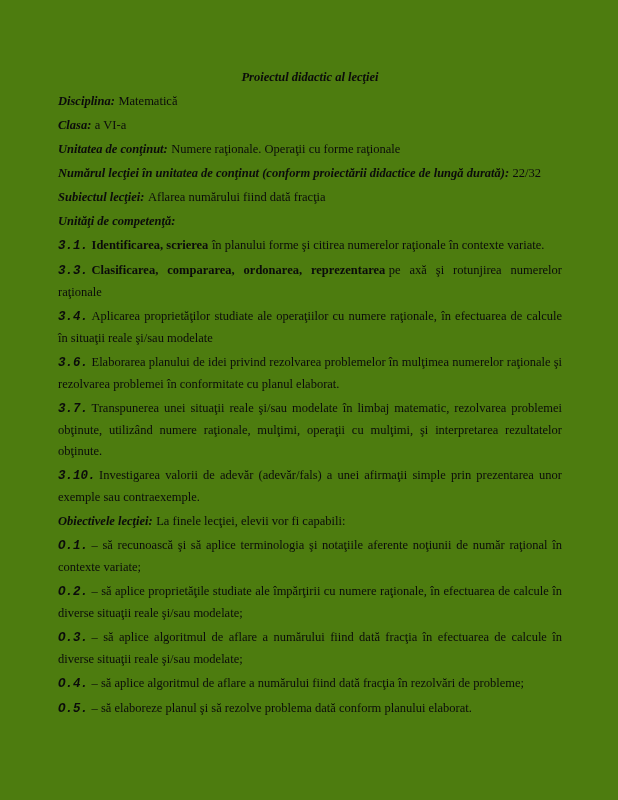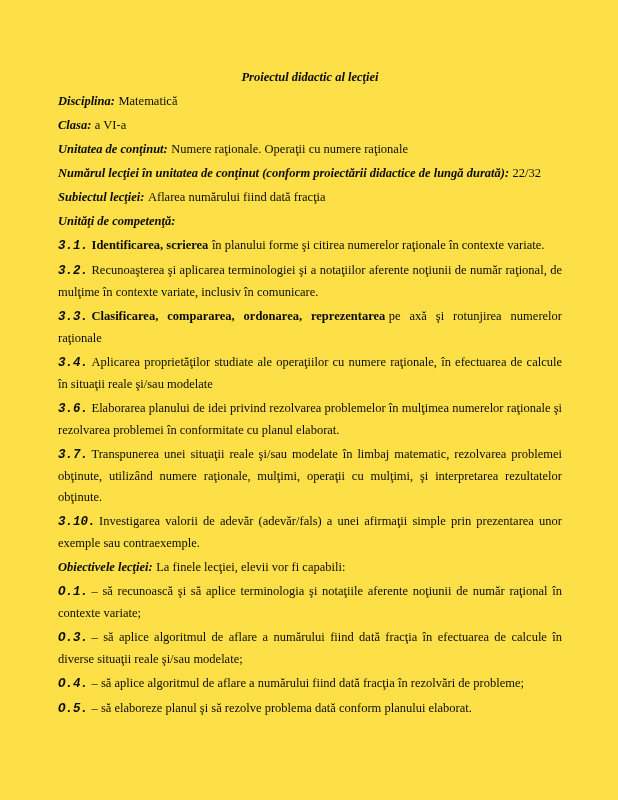--- a/index.html
+++ b/index.html
@@ -9,21 +9,21 @@
     overflow: hidden;
   }
   .page {
     box-sizing: border-box;
     width: 618px; height: 800px;
     padding: 67px 53px 0 55px;
     font-family: "Liberation Serif", "DejaVu Serif", serif;
     font-size: 12.5px;
     line-height: 21px;
     color: #0b0b0b;
-    background: #fde047;
+    background: #4d7c0f;
   }
   .doc-title {
     text-align: center;
     font-weight: bold;
     font-style: italic;
     margin: 0;
   }
   p.line {
     margin: 3px;
     text-align: justify;
@@ -52,38 +52,35 @@
 
   <p class="doc-title">Proiectul didactic al lecţiei</p>
 
   <p class="line">
     <span class="lbl">Disciplina:</span><span>Matematică</span>
   </p>
   <p class="line">
     <span class="lbl">Clasa:</span><span>a VI-a</span>
   </p>
   <p class="line">
-    <span class="lbl">Unitatea de conţinut:</span><span>Numere raţionale. Operaţii cu numere raţionale</span>
+    <span class="lbl">Unitatea de conţinut:</span><span>Numere raţionale. Operaţii cu forme raţionale</span>
   </p>
   <p class="line">
     <span class="lbl">Numărul lecţiei în unitatea de conţinut (conform proiectării didactice de lungă durată):</span><span>22/32</span>
   </p>
   <p class="line">
     <span class="lbl">Subiectul lecţiei:</span><span>Aflarea numărului fiind dată fracţia</span>
   </p>
 
   <p class="line">
     <span class="lbl">Unităţi de competenţă:</span>
   </p>
 
   <p class="line">
     <span class="num">3.1.</span><span class="bseg">Identificarea, scrierea</span><span>în planului forme şi citirea numerelor raţionale în contexte variate.</span>
-  </p>
-  <p class="line">
-    <span class="num">3.2.</span><span>Recunoaşterea şi aplicarea terminologiei şi a notaţiilor aferente noţiunii de număr raţional, de mulţime în contexte variate, inclusiv în comunicare.</span>
   </p>
   <p class="line">
     <span class="num">3.3.</span><span class="bseg">Clasificarea, compararea, ordonarea, reprezentarea</span><span>pe axă şi rotunjirea numerelor raţionale</span>
   </p>
   <p class="line">
     <span class="num">3.4.</span><span>Aplicarea proprietăţilor studiate ale operaţiilor cu numere raţionale, în efectuarea de calcule în situaţii reale şi/sau modelate</span>
   </p>
   <p class="line">
     <span class="num">3.6.</span><span>Elaborarea planului de idei privind rezolvarea problemelor în mulţimea numerelor raţionale şi rezolvarea problemei în conformitate cu planul elaborat.</span>
   </p>
@@ -95,20 +92,23 @@
   </p>
 
   <p class="line">
     <span class="lbl">Obiectivele lecţiei:</span><span>La finele lecţiei, elevii vor fi capabili:</span>
   </p>
 
   <p class="line">
     <span class="num">O.1.</span><span>– să recunoască şi să aplice terminologia şi notaţiile aferente noţiunii de număr raţional în contexte variate;</span>
   </p>
   <p class="line">
+    <span class="num">O.2.</span><span>– să aplice proprietăţile studiate ale împărţirii cu numere raţionale, în efectuarea de calcule în diverse situaţii reale şi/sau modelate;</span>
+  </p>
+  <p class="line">
     <span class="num">O.3.</span><span>– să aplice algoritmul de aflare a numărului fiind dată fracţia în efectuarea de calcule în diverse situaţii reale şi/sau modelate;</span>
   </p>
   <p class="line">
     <span class="num">O.4.</span><span>– să aplice algoritmul de aflare a numărului fiind dată fracţia în rezolvări de probleme;</span>
   </p>
   <p class="line">
     <span class="num">O.5.</span><span>– să elaboreze planul şi să rezolve problema dată conform planului elaborat.</span>
   </p>
 
 </div>

